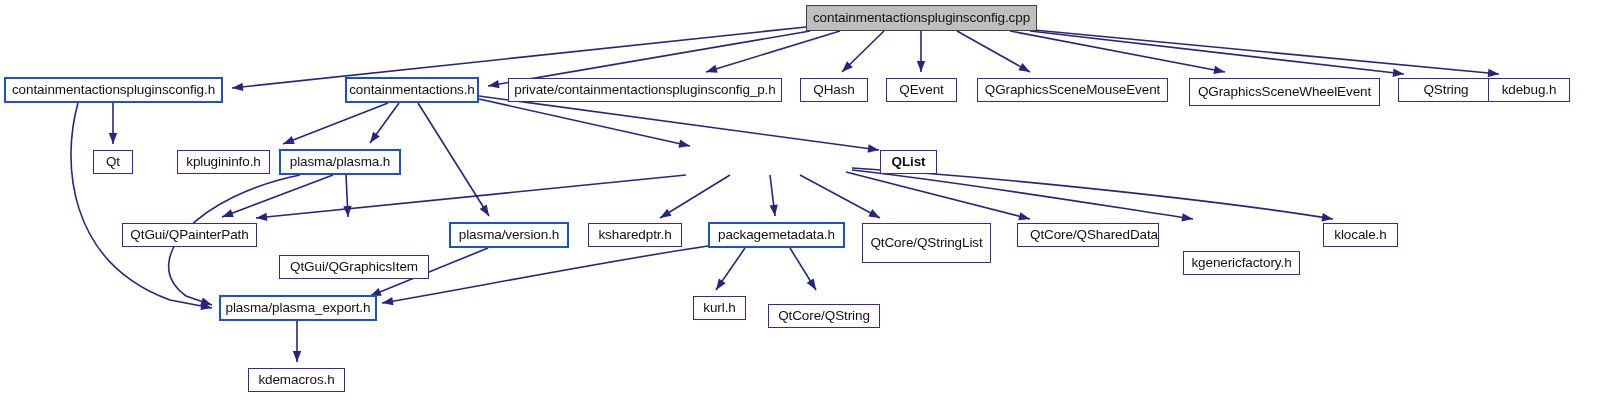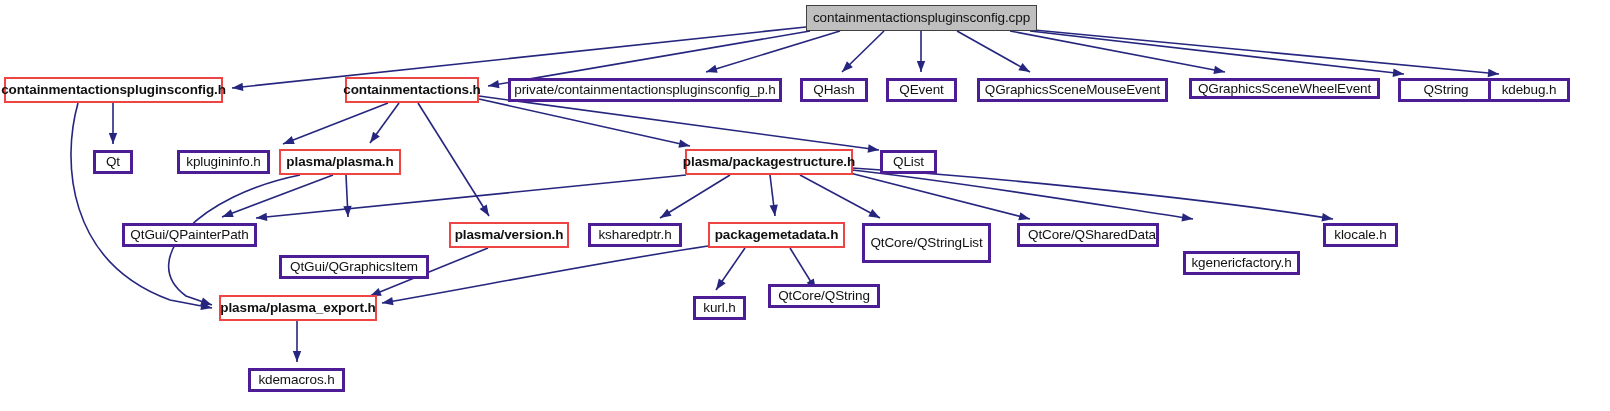--- a/index.html
+++ b/index.html
@@ -32,35 +32,34 @@
     fill: #26267f;
     stroke: none;
   }
   .node-box {
     position: absolute;
     box-sizing: border-box;
     display: flex;
     align-items: center;
     justify-content: center;
     background: #ffffff;
-    border: 3px solid #4c1d95;
+    border: 1px solid #4c1d95;
     color: #111111;
     font-size: 13.5px;
     line-height: 1;
     white-space: nowrap;
     letter-spacing: -0.1px;
   }
   .node-box.root {
     background: #bfbfbf;
     border: 1px solid #404040;
     font-weight: normal;
   }
   .node-box.strong {
-    border: 2px solid #ef4444;
-    font-weight: bold;
+    border: 2px solid #1d4ed8;
   }
   .node-label {
     pointer-events: none;
   }
 </style>
 </head>
 <body>
 
 <div id="graph-root">
     <svg class="graph-canvas" viewBox="0 0 1610 411">
@@ -203,42 +202,39 @@
     </div>
     <div class="node-box" style="left: 800px; top: 78px; width: 68px; height: 24px;">
       <span class="node-label">QHash</span>
     </div>
     <div class="node-box" style="left: 886px; top: 78px; width: 71px; height: 24px;">
       <span class="node-label">QEvent</span>
     </div>
     <div class="node-box" style="left: 977px; top: 78px; width: 191px; height: 24px;">
       <span class="node-label">QGraphicsSceneMouseEvent</span>
     </div>
-    <div class="node-box" style="left: 1189px; top: 78px; width: 191px; height: 21px;">
+    <div class="node-box" style="left: 1189px; top: 78px; width: 191px; height: 28px;">
       <span class="node-label">QGraphicsSceneWheelEvent</span>
     </div>
     <div class="node-box" style="left: 1398px; top: 78px; width: 96px; height: 24px;">
       <span class="node-label">QString</span>
     </div>
     <div class="node-box" style="left: 1488px; top: 78px; width: 82px; height: 24px;">
       <span class="node-label">kdebug.h</span>
     </div>
     <div class="node-box" style="left: 93px; top: 150px; width: 40px; height: 24px;">
       <span class="node-label">Qt</span>
     </div>
     <div class="node-box" style="left: 177px; top: 150px; width: 93px; height: 24px;">
       <span class="node-label">kplugininfo.h</span>
     </div>
     <div class="node-box strong" style="left: 279px; top: 149px; width: 122px; height: 26px;">
       <span class="node-label">plasma/plasma.h</span>
     </div>
-    <div class="node-box strong" style="left: 685px; top: 149px; width: 168px; height: 26px;">
-      <span class="node-label">plasma/packagestructure.h</span>
-    </div>
-    <div class="node-box" style="left: 880px; top: 150px; width: 57px; height: 24px;">
+    <div class="node-box" style="left: 880px; top: 150px; width: 57px; height: 24px; font-weight: bold;">
       <span class="node-label">QList</span>
     </div>
     <div class="node-box" style="left: 122px; top: 223px; width: 135px; height: 24px;">
       <span class="node-label">QtGui/QPainterPath</span>
     </div>
     <div class="node-box" style="left: 279px; top: 223px; width: 150px; height: 24px; margin-top: 32px;">
       <span class="node-label">QtGui/QGraphicsItem</span>
     </div>
     <div class="node-box strong" style="left: 449px; top: 222px; width: 120px; height: 26px;">
       <span class="node-label">plasma/version.h</span>
@@ -260,19 +256,19 @@
     </div>
     <div class="node-box" style="left: 1323px; top: 223px; width: 75px; height: 24px;">
       <span class="node-label">klocale.h</span>
     </div>
     <div class="node-box strong" style="left: 219px; top: 295px; width: 158px; height: 26px;">
       <span class="node-label">plasma/plasma_export.h</span>
     </div>
     <div class="node-box" style="left: 693px; top: 296px; width: 53px; height: 24px;">
       <span class="node-label">kurl.h</span>
     </div>
-    <div class="node-box" style="left: 768px; top: 284px; width: 112px; height: 24px;">
+    <div class="node-box" style="left: 768px; top: 304px; width: 112px; height: 24px;">
       <span class="node-label">QtCore/QString</span>
     </div>
     <div class="node-box" style="left: 248px; top: 368px; width: 97px; height: 24px;">
       <span class="node-label">kdemacros.h</span>
     </div>
   </div>
 
 </body></html>

